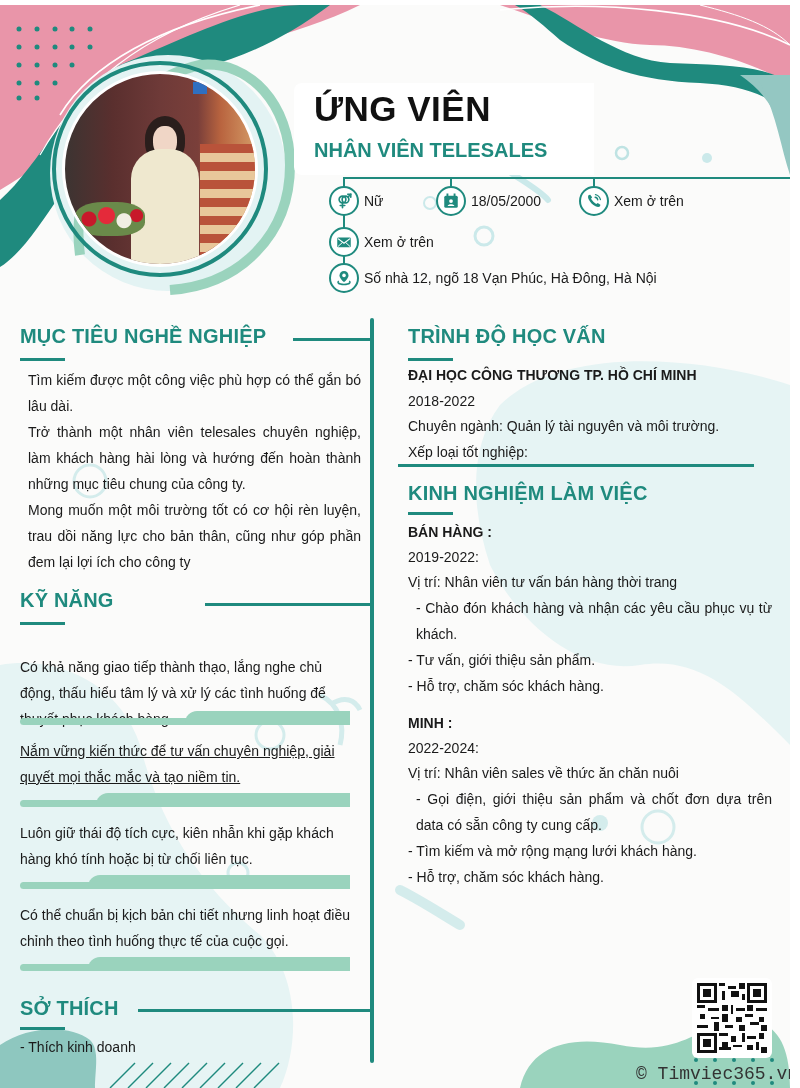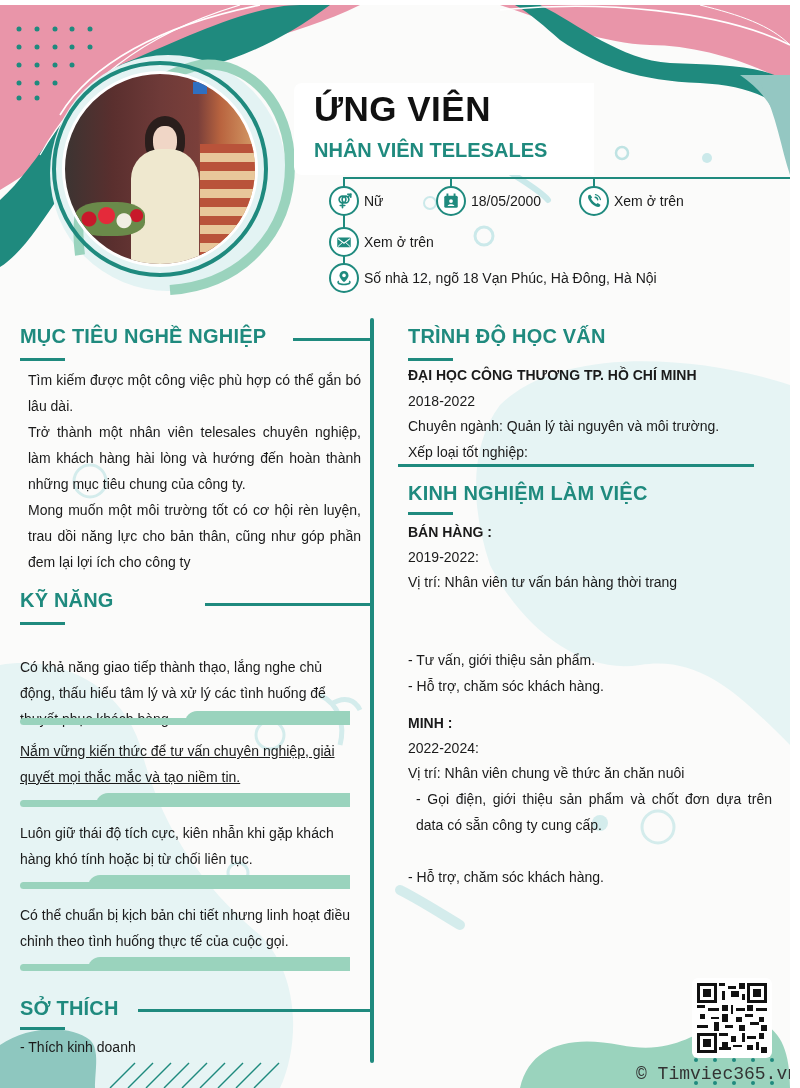--- a/index.html
+++ b/index.html
@@ -329,27 +329,29 @@
   <div class="para" style="left:408px; top:408px; width:370px;">Chuyên ngành: Quản lý tài nguyên và môi trường.</div>
   <div class="para" style="left:408px; top:434px; width:370px;">Xếp loại tốt nghiệp:</div>
   <div class="sec-rule" style="left:398px; top:459px; width:356px;"></div>
 
   <div class="sec-title" style="left:408px; top:477px;">KINH NGHIỆM LÀM VIỆC</div>
   <div class="sec-underline" style="left:408px; top:507px;"></div>
 
   <div class="para bold" style="left:408px; top:514px; width:360px;">BÁN HÀNG :</div>
   <div class="para" style="left:408px; top:539px; width:360px;">2019-2022:</div>
   <div class="para" style="left:408px; top:564px; width:360px;">Vị trí: Nhân viên tư vấn bán hàng thời trang</div>
+  <div class="para justify" style="left:408px; top:590px; width:356px;">- Chào đón khách hàng và nhận các yêu cầu phục vụ từ khách.</div>
   <div class="para" style="left:408px; top:642px; width:360px;">- Tư vấn, giới thiệu sản phẩm.</div>
   <div class="para" style="left:408px; top:668px; width:360px;">- Hỗ trợ, chăm sóc khách hàng.</div>
 
   <div class="para bold" style="left:408px; top:705px; width:360px;">MINH :</div>
   <div class="para" style="left:408px; top:730px; width:360px;">2022-2024:</div>
-  <div class="para" style="left:408px; top:755px; width:360px;">Vị trí: Nhân viên chung về thức ăn chăn nuôi</div>
+  <div class="para" style="left:408px; top:755px; width:360px;">Vị trí: Nhân viên sales về thức ăn chăn nuôi</div>
   <div class="para justify" style="left:408px; top:781px; width:356px;">- Gọi điện, giới thiệu sản phẩm và chốt đơn dựa trên data có sẵn công ty cung cấp.</div>
+  <div class="para" style="left:408px; top:833px; width:360px;">- Tìm kiếm và mở rộng mạng lưới khách hàng.</div>
   <div class="para" style="left:408px; top:859px; width:360px;">- Hỗ trợ, chăm sóc khách hàng.</div>
 
   <div class="qr">
     <svg viewBox="0 0 25 25" shape-rendering="crispEdges">
       <rect width="25" height="25" fill="#fff"></rect>
       <g fill="#111">
         <rect x="0" y="0" width="7" height="7"></rect>
           <rect x="1" y="1" width="5" height="5" fill="#fff"></rect>
           <rect x="2" y="2" width="3" height="3"></rect>
         <rect x="18" y="0" width="7" height="7"></rect>

